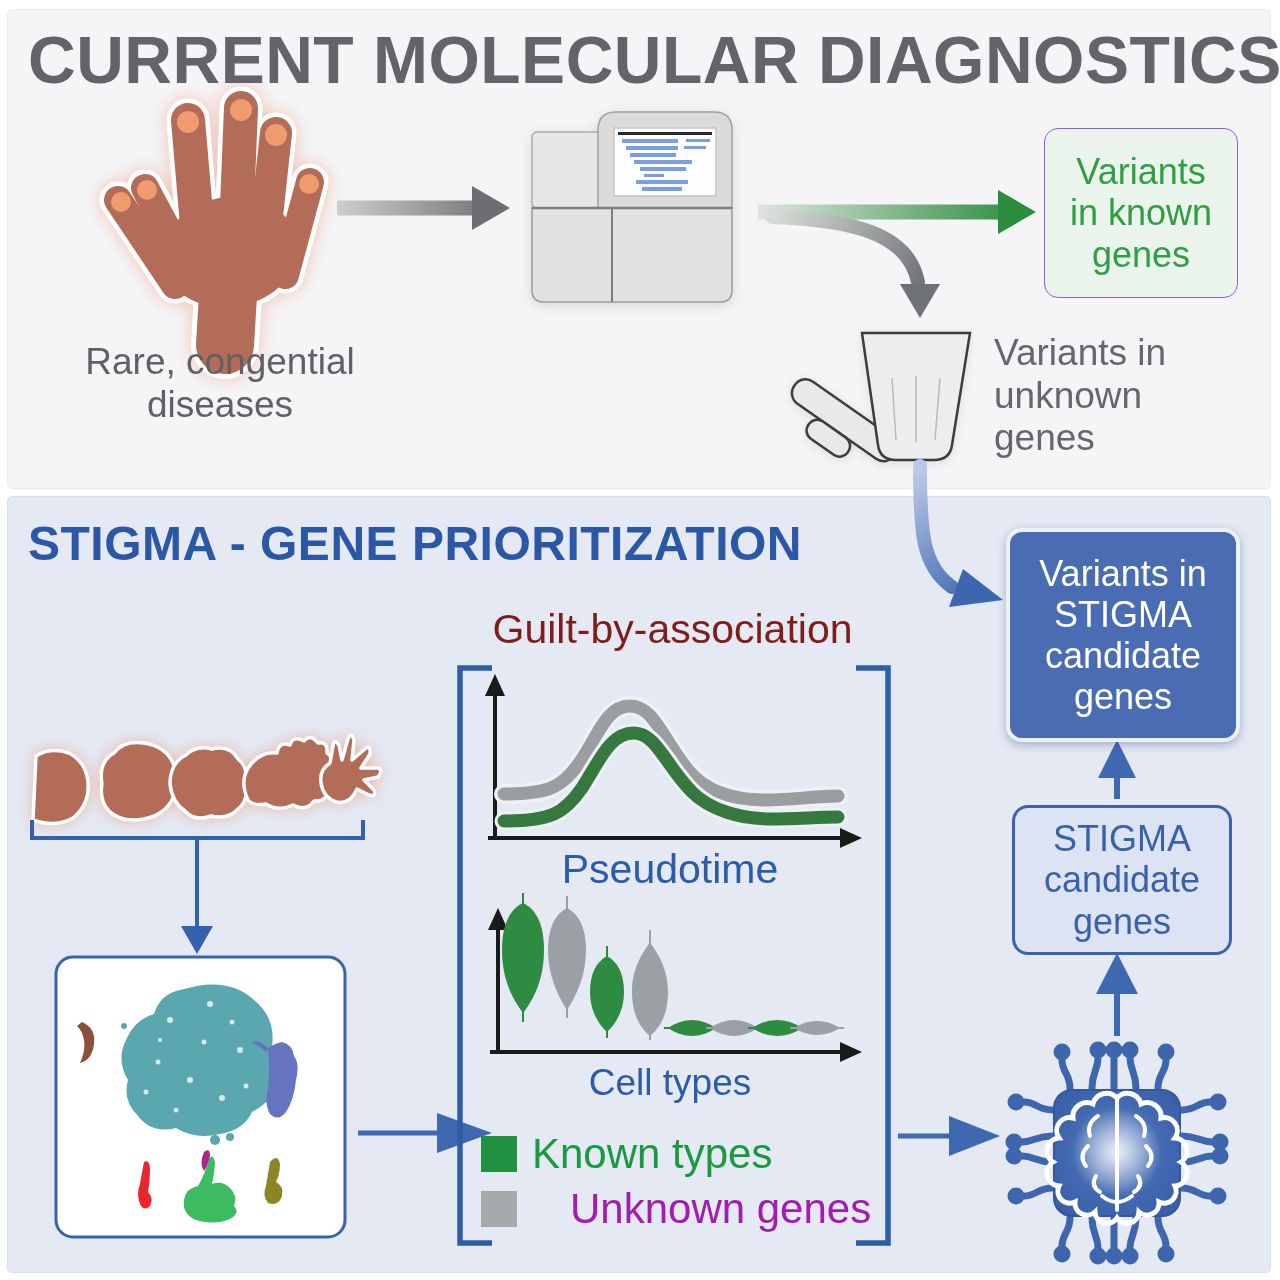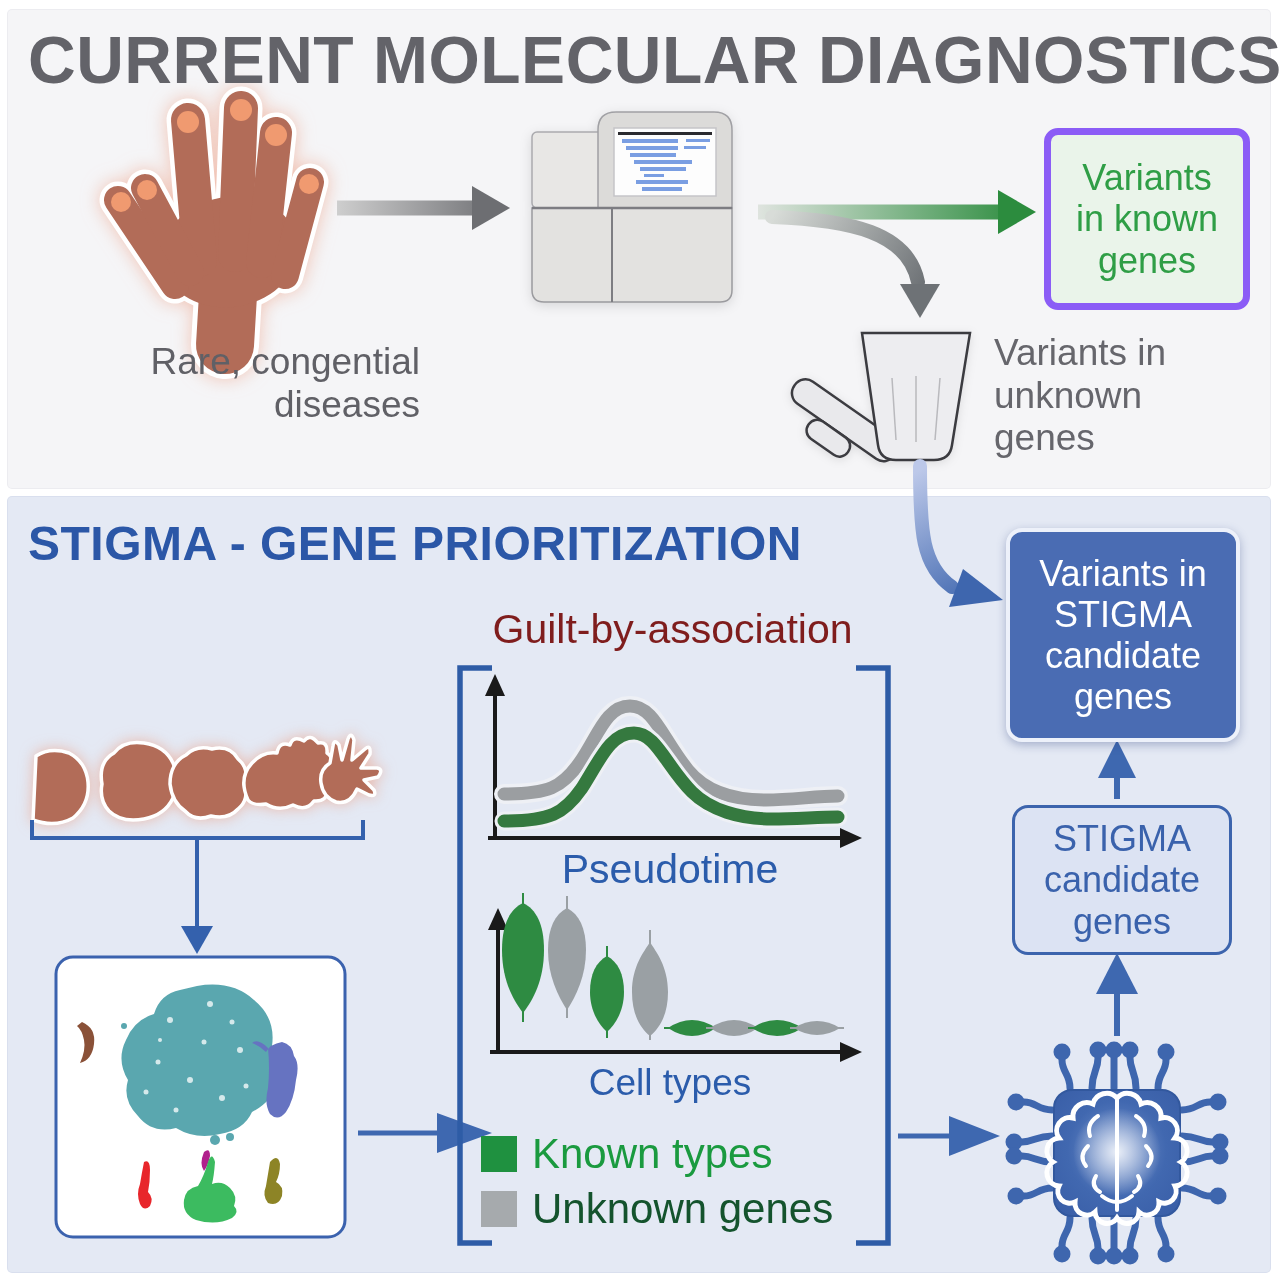--- a/index.html
+++ b/index.html
@@ -6,42 +6,42 @@
   .canvas{position:relative;width:1280px;height:1280px;background:#ffffff;
           font-family:"Liberation Sans",sans-serif;overflow:hidden;}
   .panel{position:absolute;border-radius:4px;}
   .panel-top{left:8px;top:10px;width:1262px;height:478px;background:#f5f5f7;box-shadow:0 0 0 1px #ececf0;}
   .panel-bottom{left:8px;top:497px;width:1262px;height:775px;background:#e4e9f4;box-shadow:0 0 0 1px #d9dfee;}
   svg.art{position:absolute;left:0;top:0;}
   .label{position:absolute;white-space:pre-line;text-align:center;line-height:1.15;}
   .title{position:absolute;font-weight:bold;letter-spacing:.5px;white-space:nowrap;}
   .title-top{left:28px;top:22px;font-size:66px;color:#636369;}
   .title-bottom{left:28px;top:516px;font-size:48px;color:#2b57a7;}
-  .lbl-disease{left:20px;top:341px;width:400px;font-size:37px;color:#606066;text-align:right;}
+  .lbl-disease{left:20px;top:341px;width:400px;font-size:37px;color:#606066;}
   .lbl-unknown{left:994px;top:332px;width:240px;font-size:37px;color:#66666c;text-align:left;}
   .lbl-atlas{left:55px;top:646px;width:285px;font-size:40px;color:#2b5cab;}
   .lbl-gba{left:450px;top:606px;width:445px;font-size:41px;color:#7f1d1d;}
   .lbl-pseudotime{left:470px;top:846px;width:400px;font-size:41px;color:#2b5cab;}
   .lbl-celltypes{left:470px;top:1062px;width:400px;font-size:37px;color:#2b5cab;}
   .boxtext{position:absolute;display:flex;align-items:center;justify-content:center;
            text-align:center;white-space:pre-line;line-height:1.14;}
   .box-known{left:1044px;top:128px;width:192px;height:168px;background:#eaf4ea;
-             border:7px solid #8b5cf6;border-radius:14px;color:#2f9e46;font-size:36px;}
+             border:1px solid #8b5cf6;border-radius:14px;color:#2f9e46;font-size:36px;}
   .box-variants-stigma{left:1006px;top:528px;width:226px;height:206px;background:#4a6cb3;
              border:4px solid #edf1fa;border-radius:16px;color:#ffffff;font-size:36px;
              box-shadow:0 3px 10px rgba(50,70,130,.35);}
   .box-stigma-cand{left:1012px;top:805px;width:214px;height:144px;background:#dce3f3;
              border:3px solid #3c64ad;border-radius:16px;color:#3a62ac;font-size:36px;}
   .legend{position:absolute;left:481px;top:1130px;font-size:42px;}
   .legend-row{display:flex;align-items:center;margin-bottom:7px;}
   .swatch{display:inline-block;width:36px;height:36px;margin-right:15px;}
   .swatch-known{background:#1f9140;}
   .swatch-unknown{background:#a6aaad;}
   .legend-known-text{color:#1a9a3f;}
-  .legend-unknown-text{color:#14532d;}
+  .legend-unknown-text{color:#a21caf;margin-left:38px;}
 </style>
 </head>
 <body>
 
 <div class="canvas">
 
   <div class="panel panel-top"></div>
   <div class="panel panel-bottom"></div>
 
   <svg class="art" width="1280" height="1280" viewBox="0 0 1280 1280">

